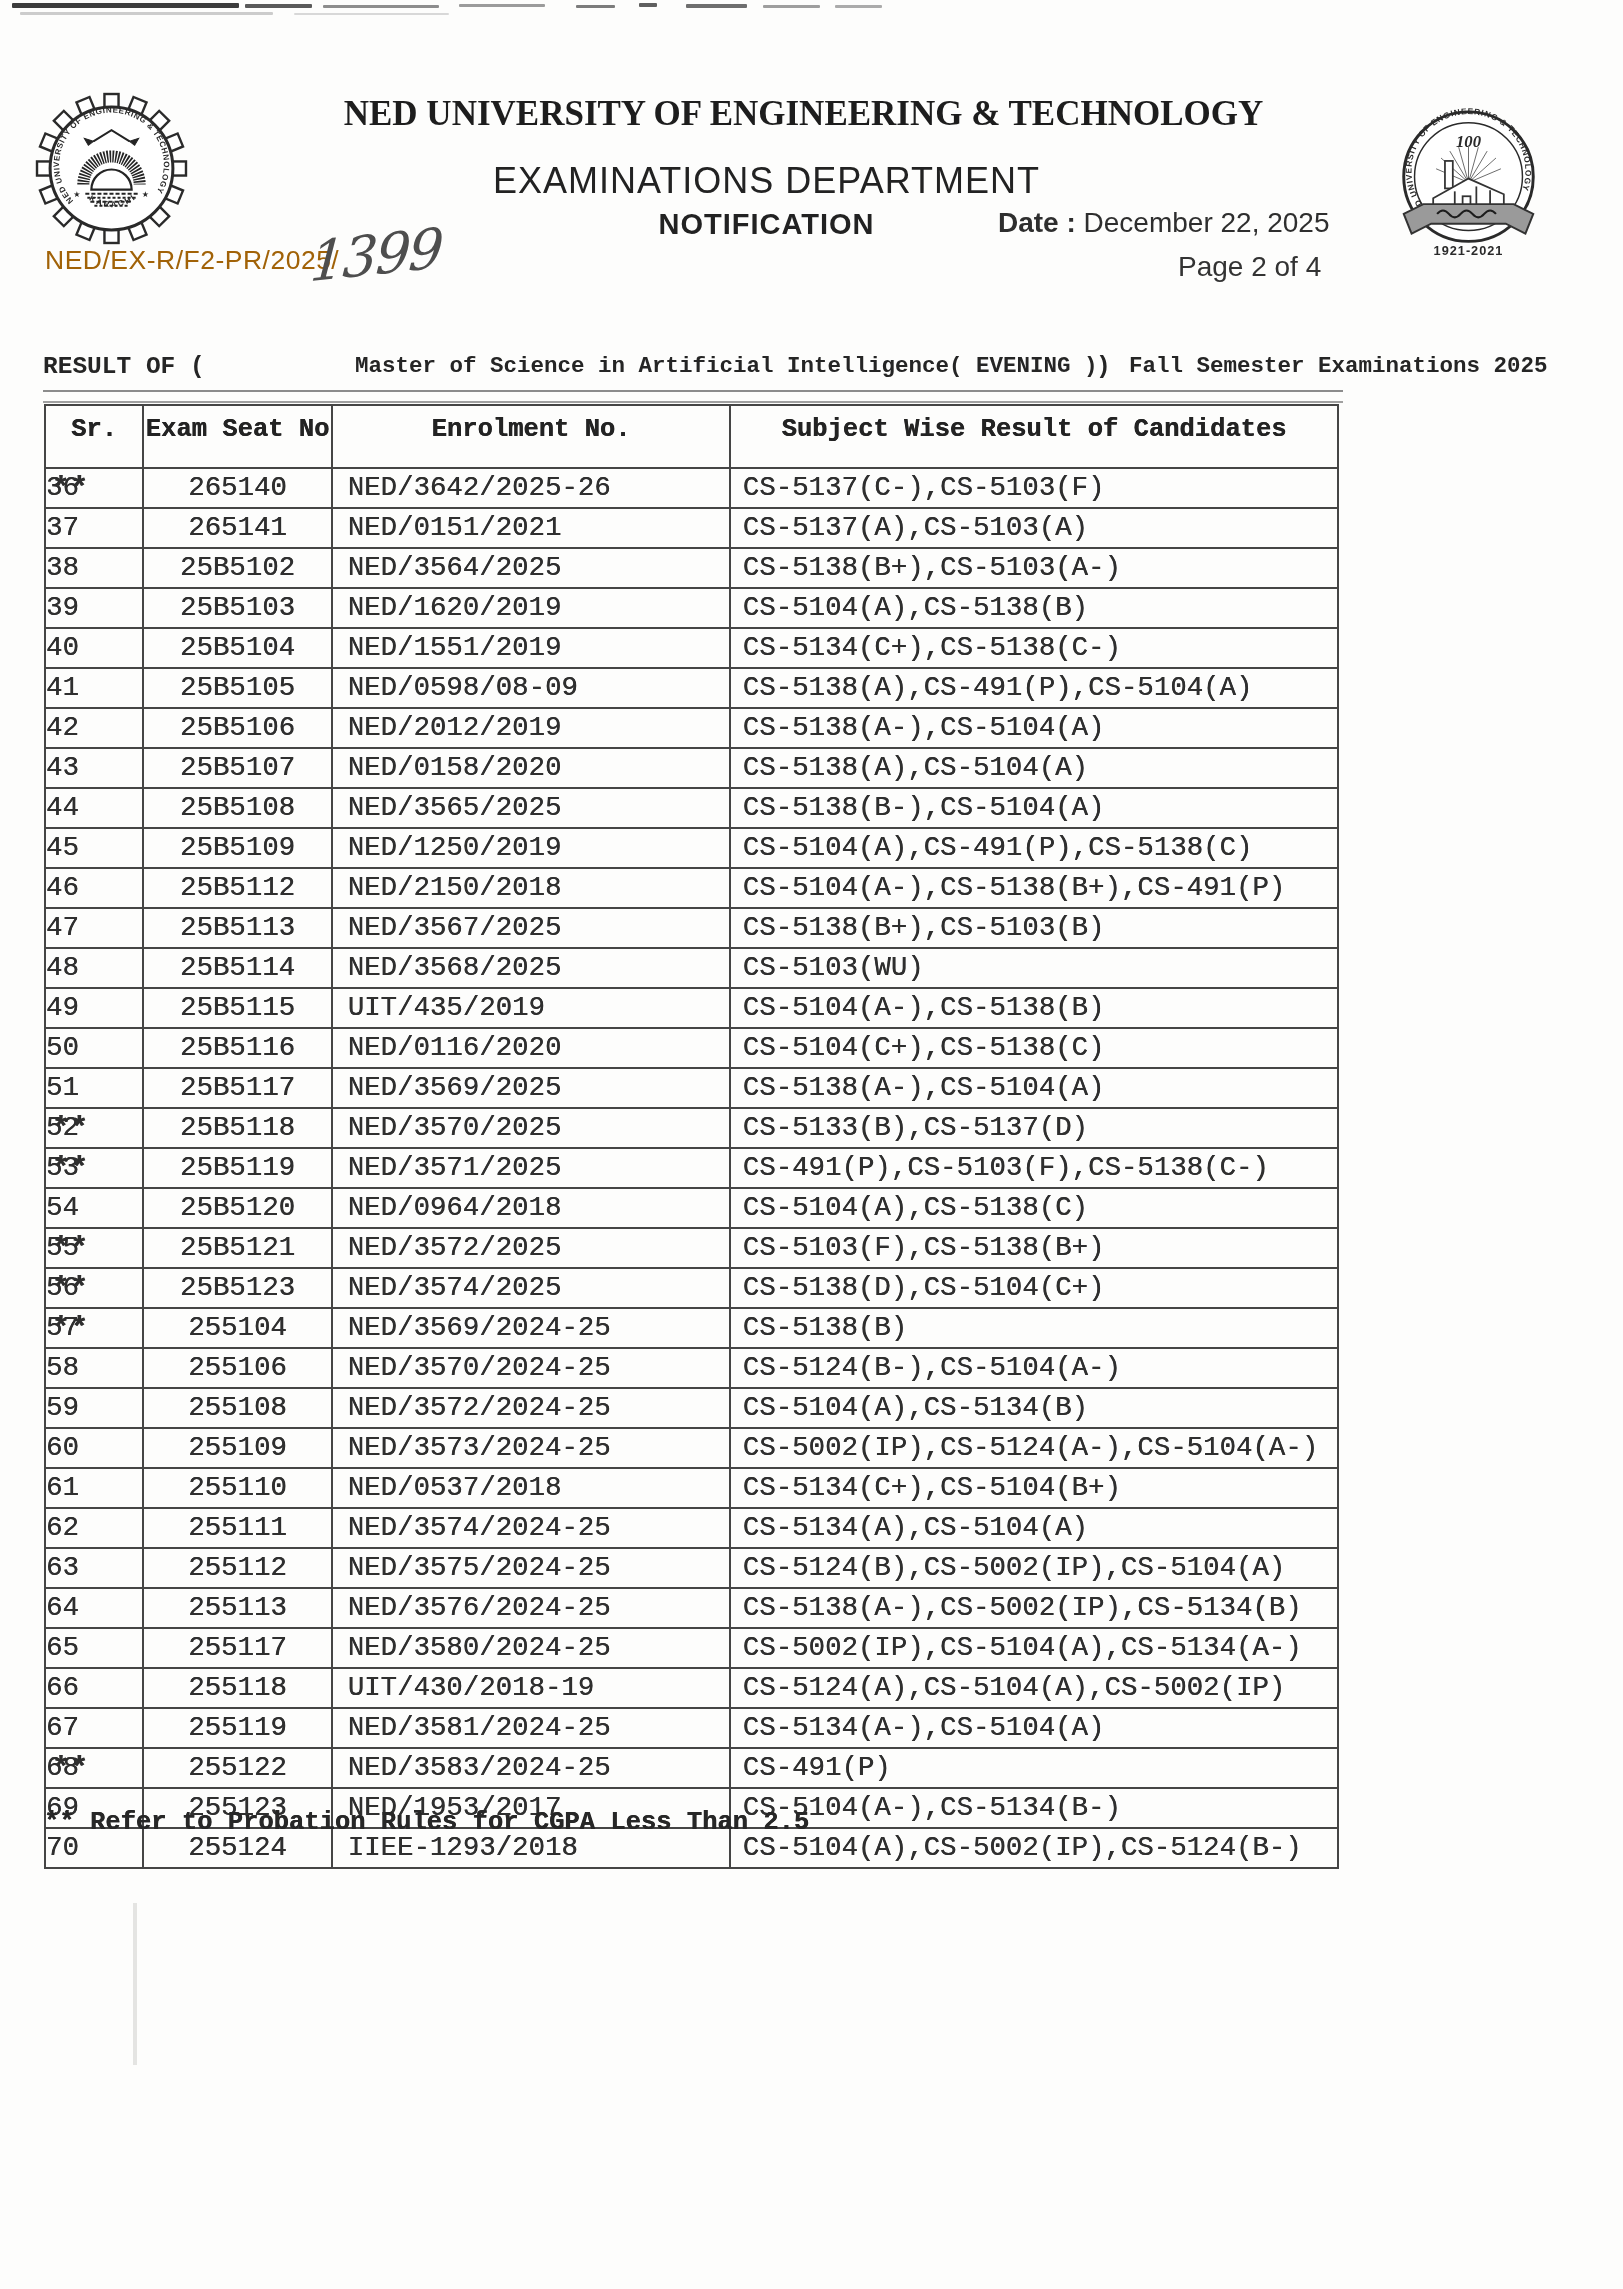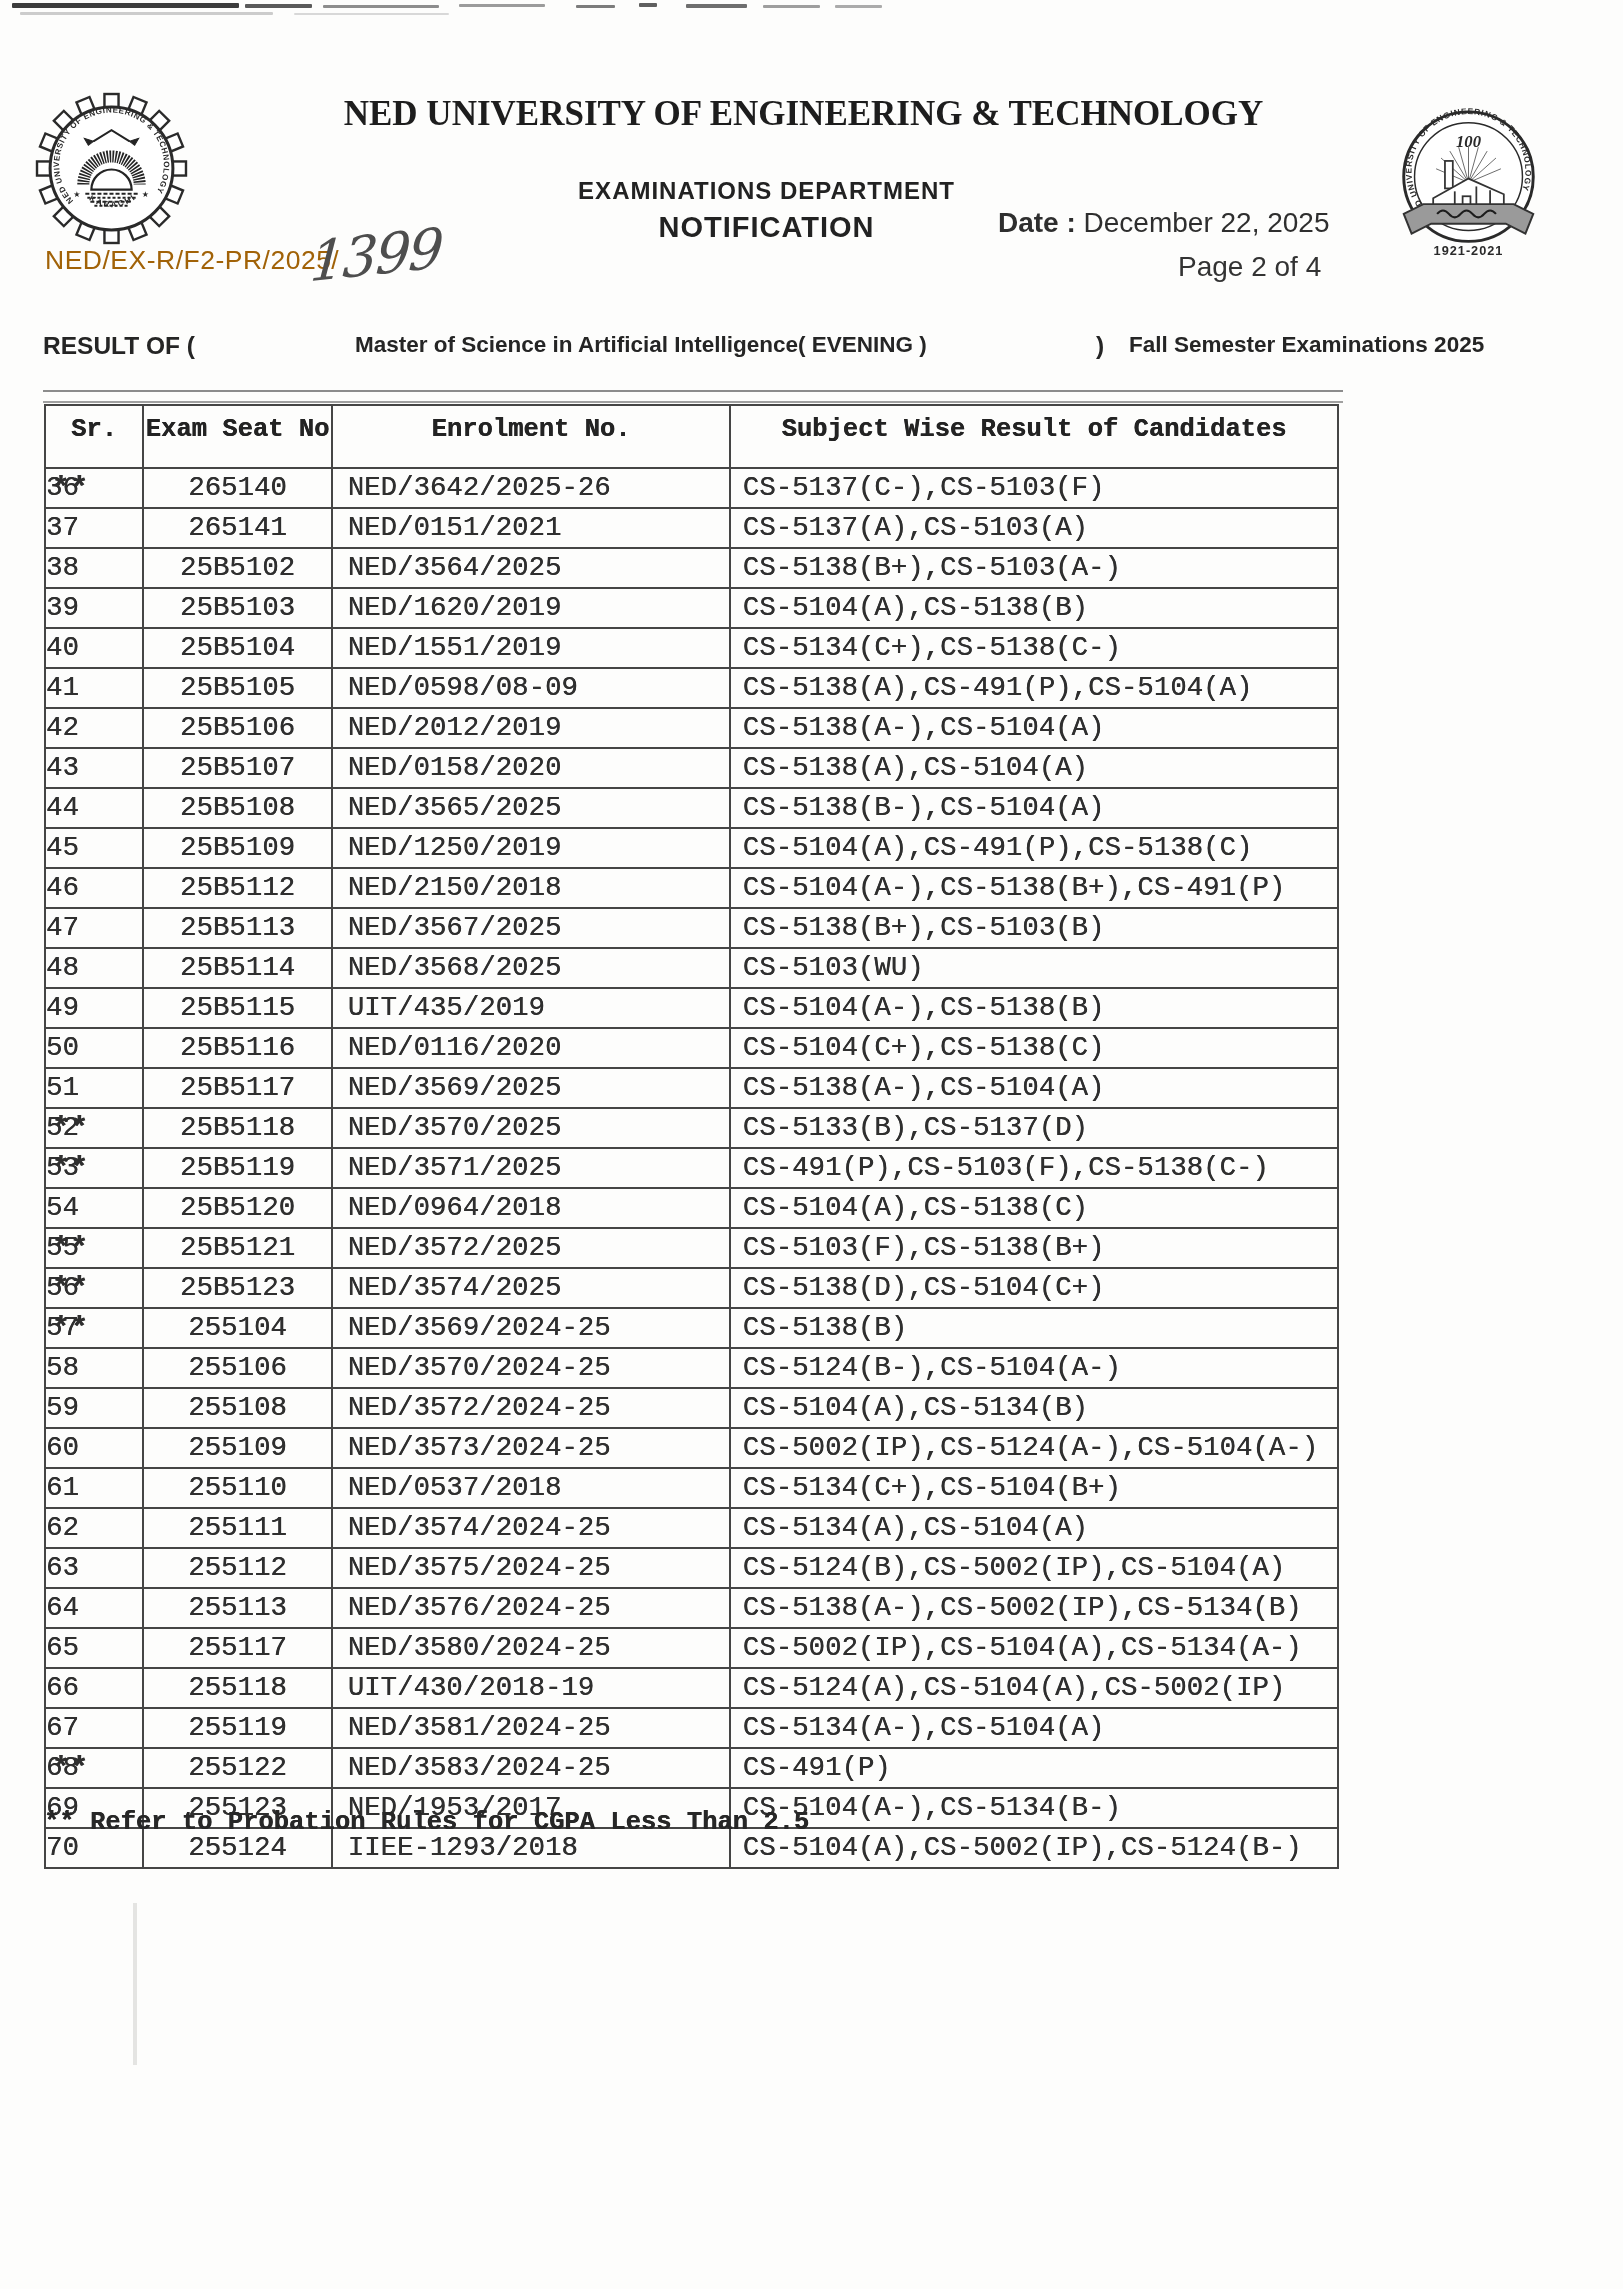--- a/index.html
+++ b/index.html
@@ -8,32 +8,32 @@
     font-family:"Liberation Sans",sans-serif;color:#262626;overflow:hidden;
   }
   .noise-dash{position:absolute;border-radius:1px;}
   .seal{position:absolute;}
   .uni-title{
     position:absolute;top:94px;left:0;width:1607px;text-align:center;
     font-family:"Liberation Serif",serif;font-weight:bold;font-size:35px;
     letter-spacing:0px;color:#1d1d1d;
   }
   .dept-block{position:absolute;top:160px;left:0;width:1533px;text-align:center;}
-  .dept-line{font-weight:bold;font-size:24px;letter-spacing:1px;color:#222;margin-top:17px;}
+  .dept-line{font-weight:normal;font-size:36px;letter-spacing:1px;color:#222;}
   .notif-line{font-weight:bold;font-size:29px;letter-spacing:1px;color:#222;margin-top:5.9px;}
   .date-row{position:absolute;top:207px;left:988px;white-space:nowrap;font-size:28px;color:#2e2e2e;}
   .date-label{font-weight:bold;margin-left:10px;}
   .page-info{position:absolute;top:251px;left:1178px;font-size:28px;color:#333;}
   .ref-row{position:absolute;top:245px;left:45px;font-size:26.5px;letter-spacing:0.5px;color:#a16207;white-space:nowrap;}
   .ref-hand{
     position:absolute;top:223px;left:310px;
     font-family:"DejaVu Serif",serif;font-style:italic;font-size:55px;color:#4e4e4e;
     transform:rotate(-6deg) skewX(-10deg);letter-spacing:-2px;
   }
-  .result-line{position:absolute;top:332px;left:0;width:1287px;height:33px;}
+  .result-line{position:absolute;top:353px;left:0;width:1287px;height:33px;font-family:Liberation Mono, monospace;}
   .result-label{position:absolute;left:43px;font-weight:bold;font-size:24.5px;color:#252525;white-space:nowrap;}
   .result-program{position:absolute;left:355px;font-weight:bold;font-size:22.5px;color:#252525;white-space:nowrap;}
   .result-paren{position:absolute;left:1096px;font-weight:bold;font-size:24.5px;color:#252525;}
   .result-session{position:absolute;left:1129px;font-weight:bold;font-size:22.5px;color:#252525;white-space:nowrap;}
   .top-rule{
     position:absolute;left:43px;top:390px;width:1300px;height:8.8px;
     border-top:2.9px solid #8c8c8c;border-bottom:2px solid #a0a0a0;
   }
   table.results{
     position:absolute;left:44px;top:404px;border-collapse:collapse;table-layout:fixed;

